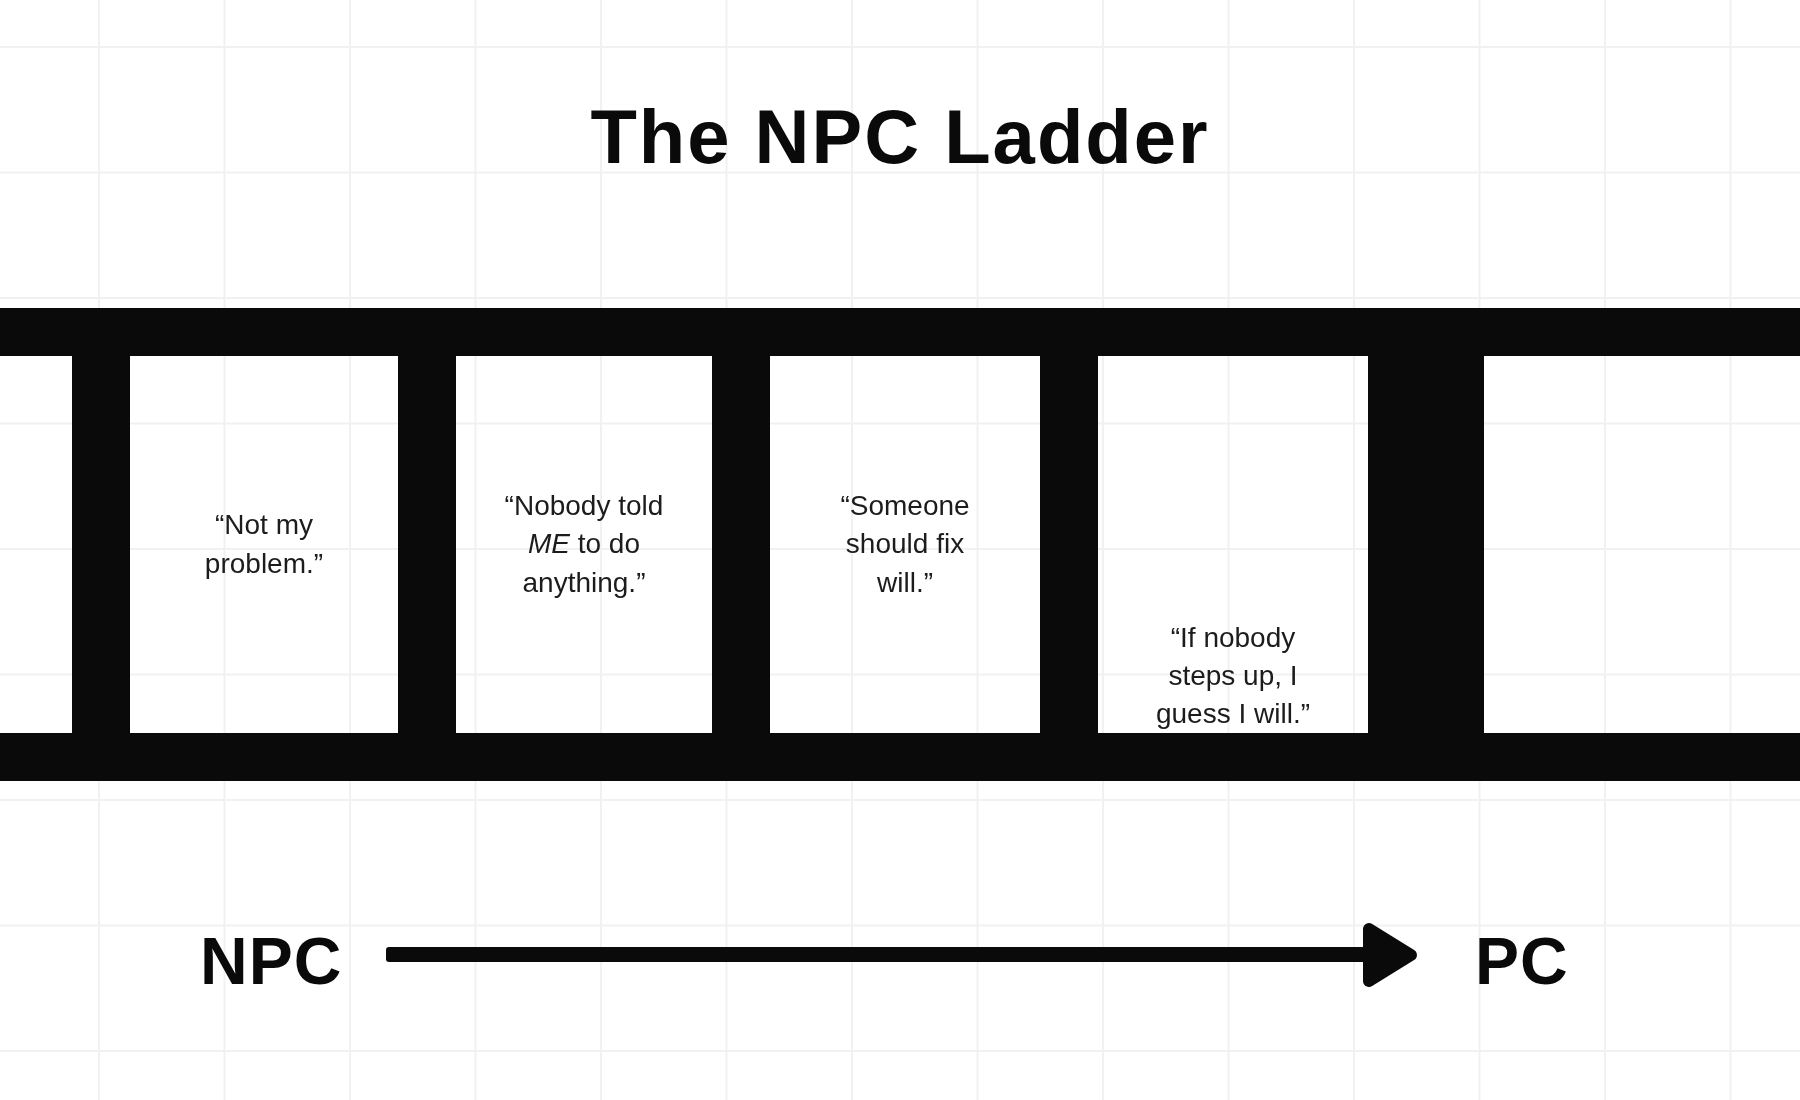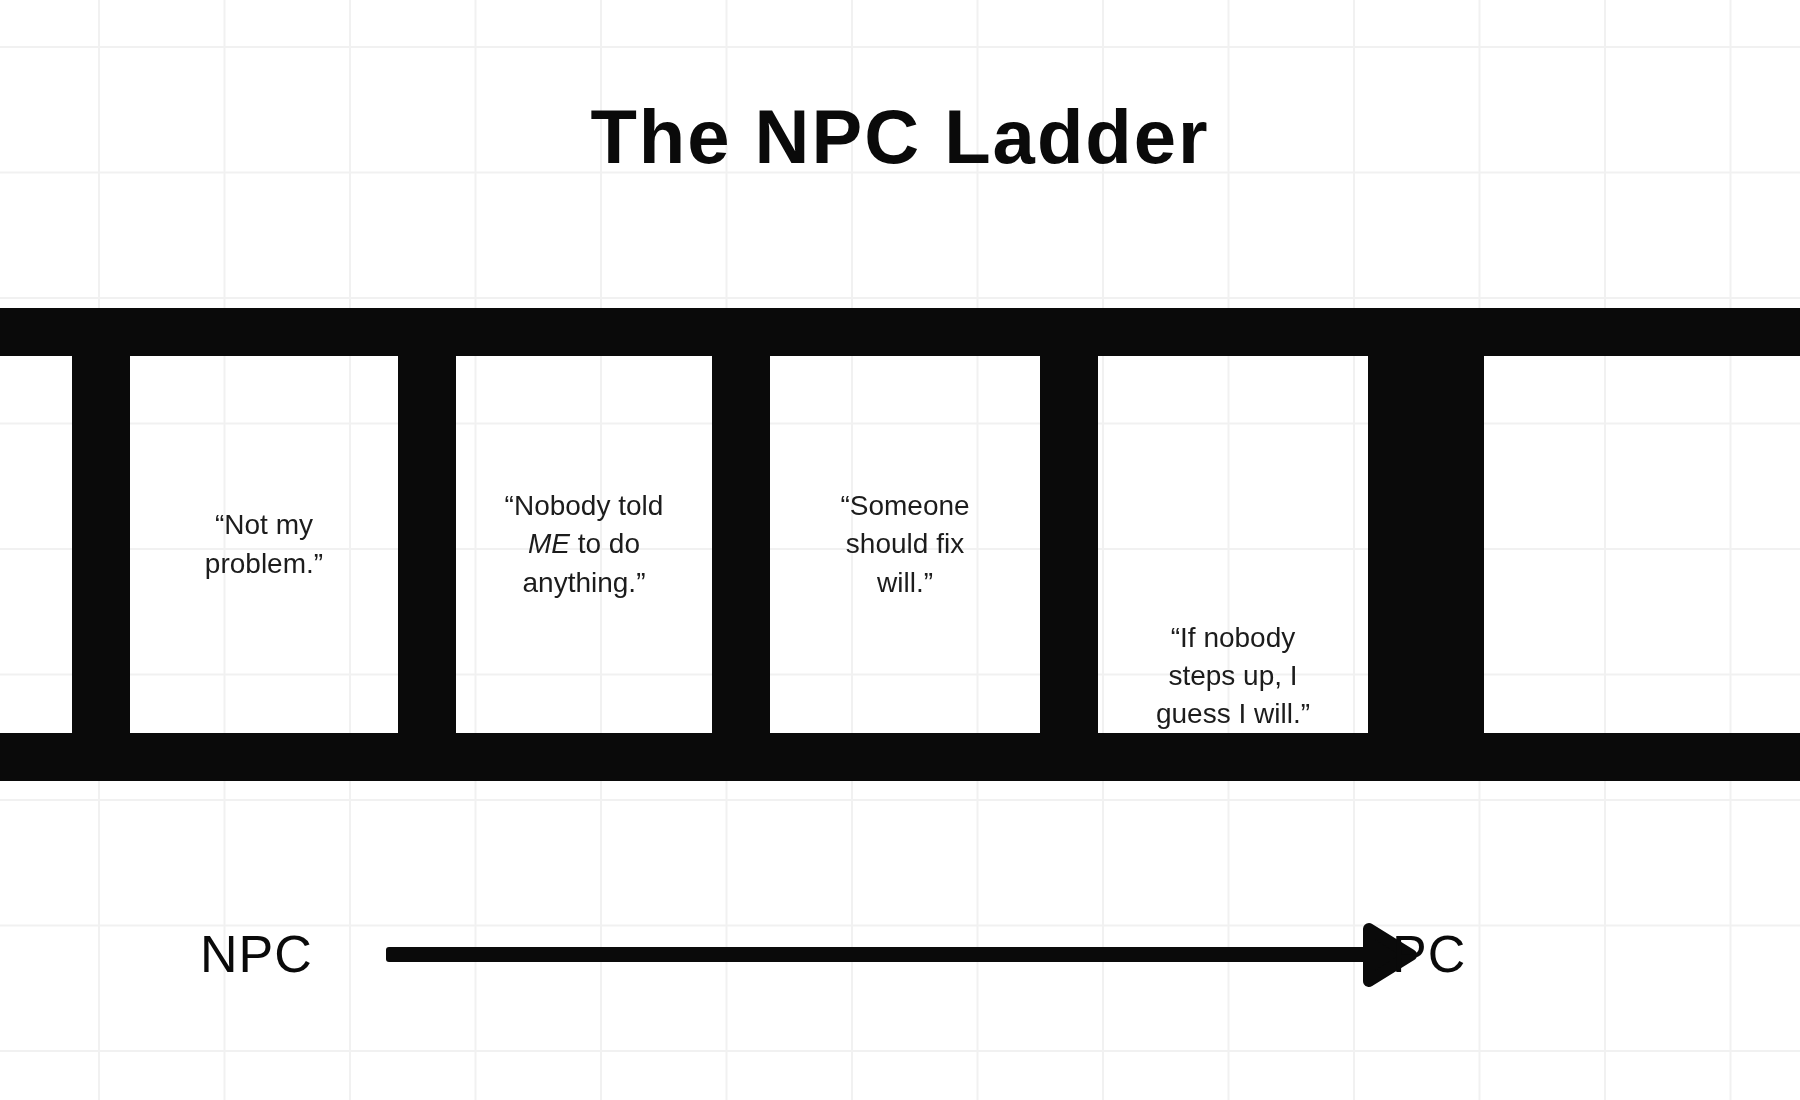--- a/index.html
+++ b/index.html
@@ -35,25 +35,25 @@
   .w4 { flex: 0 0 270px; align-items: flex-end; } .w5 { flex: 0 0 267px; }
   .quote {
     font-size: 28px; line-height: 1.36; text-align: center;
     color: var(--text, #1c1c1c); white-space: pre-line;
   }
   .quote em { font-style: italic; }
 
   
   .axis-label {
     position: absolute; line-height: 1;
-    font-size: 52px; font-weight: 400; letter-spacing: 1px;
+    font-size: 66px; font-weight: 700; letter-spacing: 1px;
     color: var(--ink, #0a0a0a);
   }
   .axis-label.start { left: 200px; top: 928px; }
-  .axis-label.end   { left: 1392px; top: 928px; }
+  .axis-label.end   { left: 1475px; top: 928px; }
   .arrow-svg { position: absolute; left: 386px; top: 920px; }
 </style>
 </head>
 <body>
 
 <h1 class="title">The NPC Ladder</h1>
 
 <div class="ladder">
   <div class="rail"></div>
   <div class="ladder-row">

